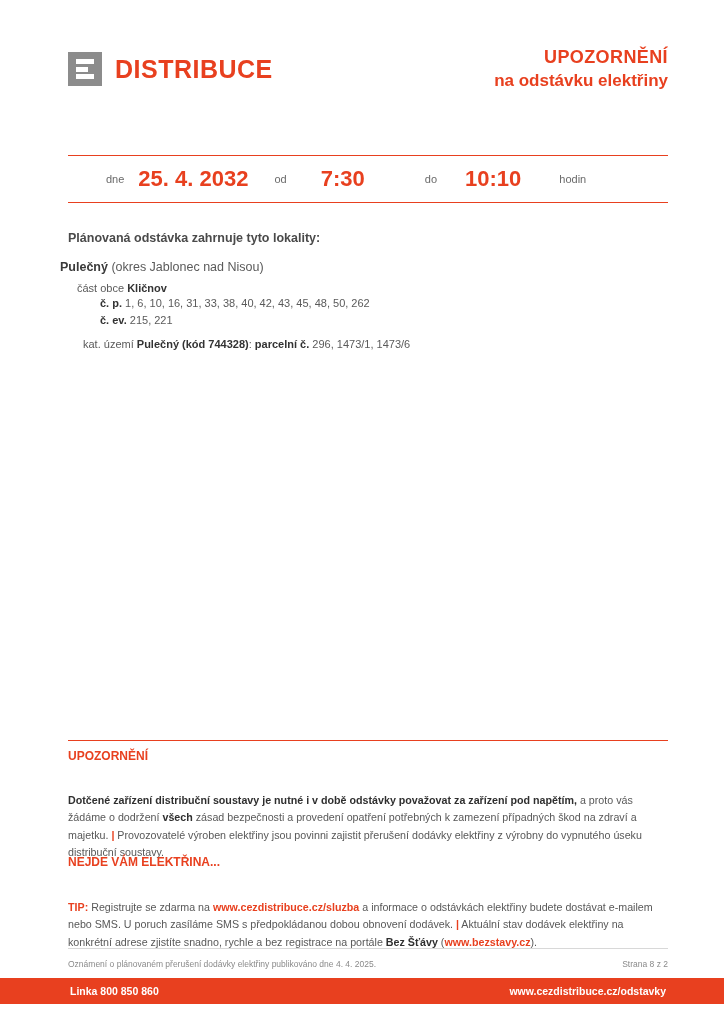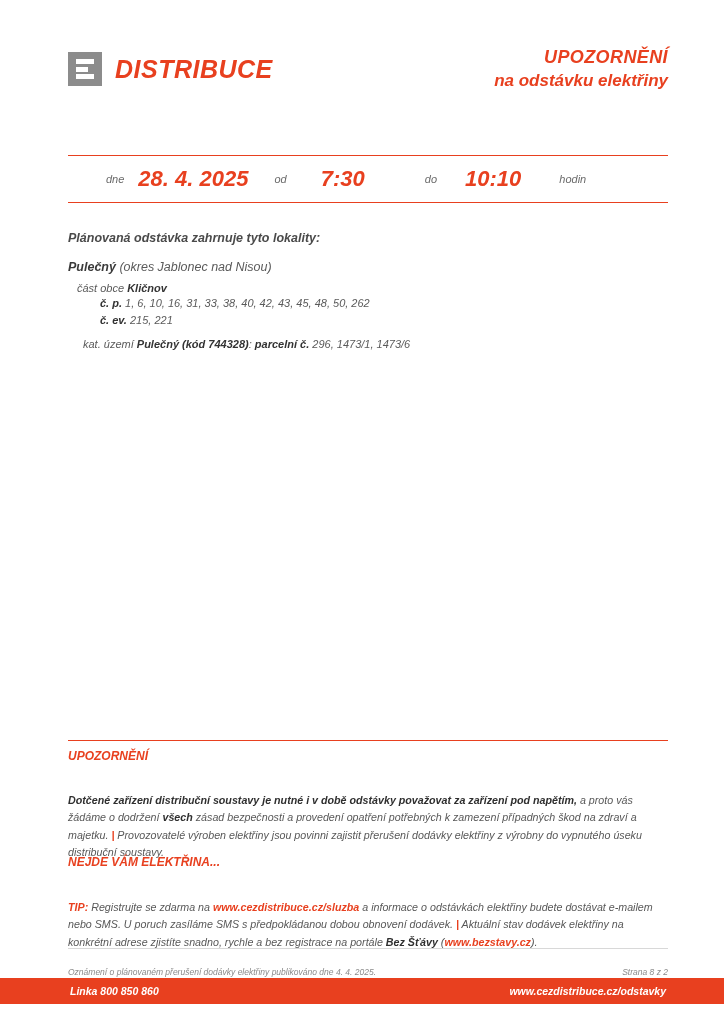--- a/index.html
+++ b/index.html
@@ -14,21 +14,20 @@
     font-family: "Liberation Sans", sans-serif;
     color: #3a3a3a;
     overflow: hidden;
   }
   .page {
     position: absolute;
     left: 0; top: 0;
     width: 677px;
     height: 1024px;
     background: #fff;
-    font-style: italic;
   }
 
   
   .header {
     position: absolute;
     left: 68px;
     top: 46px;
     width: 600px;
     display: flex;
     justify-content: space-between;
@@ -131,21 +130,21 @@
   .intro {
     position: absolute;
     left: 68px;
     top: 231px;
     font-size: 12.5px;
     font-weight: bold;
     color: #4a4a4a;
   }
   .loc {
     position: absolute;
-    left: 68px;
+    left: 60px;
     top: 260px;
     font-size: 12.5px;
     color: #5a5a5a;
   }
   .loc b { color: #3a3a3a; }
   .sub1 {
     position: absolute;
     left: 77px;
     top: 282px;
     font-size: 11px;
@@ -215,21 +214,21 @@
   .footnote {
     position: absolute;
     left: 68px;
     top: 948px;
     width: 600px;
     font-size: 8.5px;
     color: #8a8a8a;
     display: flex;
     justify-content: space-between;
     border-top: 0.8px solid #d8d8d8;
-    padding-top: 18px;
+    padding-top: 10px;
     box-sizing: border-box;
   }
 
   
   .footbar {
     position: absolute;
     left: 48px;
     top: 978px;
     width: 640px;
     height: 26px;
@@ -266,21 +265,21 @@
       <div class="brand-text">DISTRIBUCE</div>
     </div>
     <div class="head-right">
       <div class="l1">UPOZORNĚNÍ</div>
       <div class="l2">na odstávku elektřiny</div>
     </div>
   </div>
 
   <div class="datebar">
     <span class="lbl dt-dne">dne</span>
-    <span class="val dt-date">28. 4. 2025</span>
+    <span class="val dt-date">25. 4. 2032</span>
     <span class="lbl dt-od">od</span>
     <span class="val dt-from">7:30</span>
     <span class="lbl dt-do">do</span>
     <span class="val dt-to">10:10</span>
     <span class="lbl dt-hod">hodin</span>
   </div>
 
   <div class="intro">Plánovaná odstávka zahrnuje tyto lokality:</div>
 
   <div class="loc">

